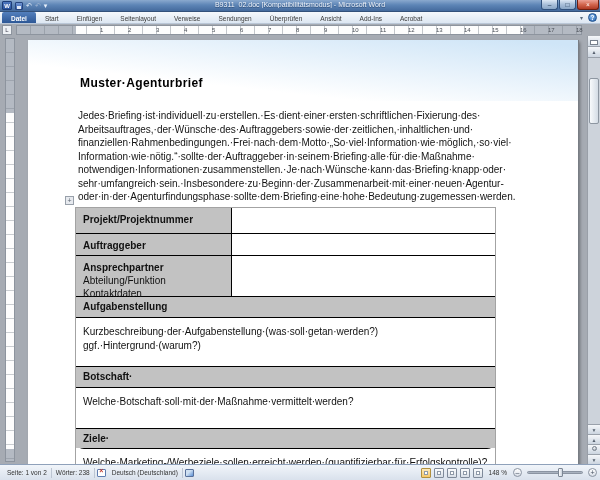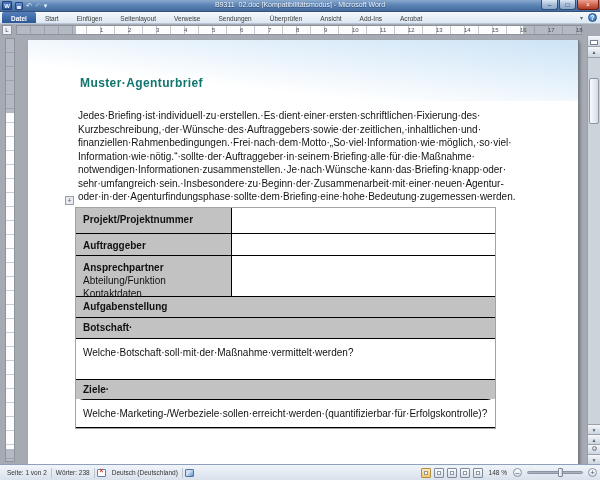--- a/index.html
+++ b/index.html
@@ -61,21 +61,21 @@
   .vruler-white{position:absolute;left:0;right:0;top:74px;height:336px;background:#fdfdfd;}
   .vruler-ticks{position:absolute;inset:0;
     background:repeating-linear-gradient(to bottom,transparent 0,transparent 13px,#7d858f 13px,#7d858f 14px);
     opacity:.4;}
 
   .page{position:absolute;left:28px;top:4px;width:550px;height:430px;background:#fff;
     box-shadow:1px 0 0 #787d84,0 1px 0 #787d84,2px 2px 3px rgba(0,0,0,.35);overflow:hidden;}
   .pageheader{position:absolute;top:0;left:0;right:0;height:61px;
     background:linear-gradient(to top right,#ffffff 30%,#cfe5f7 95%);}
   .doctitle{position:absolute;left:52px;top:36px;font-size:12px;font-weight:bold;
-    color:#0f766e;letter-spacing:.4px;}
+    color:#000000;letter-spacing:.4px;}
   .paragraph{position:absolute;left:50px;top:69px;width:458px;font-size:10px;
     line-height:13.5px;color:#141414;}
   .paragraph span{display:block;white-space:nowrap;}
 
   
   .tablewrap{position:absolute;left:47px;top:167px;width:421px;border:1px solid #a3a3a3;
     font-size:10px;color:#111;}
   .trow{display:flex;border-bottom:1px solid #000;}
   .trow:last-child{border-bottom:1px solid #000;}
   .lcell{width:156px;background:#c2c2c2;border-right:1px solid #000;padding:6px 4px 0 7px;
@@ -200,21 +200,21 @@
       <div class="vruler-white"></div>
       <div class="vruler-ticks"></div>
     </div>
 
     <div class="page">
       <div class="pageheader"></div>
       <div class="doctitle">Muster·Agenturbrief</div>
 
       <div class="paragraph">
         <span>Jedes·Briefing·ist·individuell·zu·erstellen.·Es·dient·einer·ersten·schriftlichen·Fixierung·des·</span>
-        <span>Kurzbeschreibung,·der·Wünsche·des·Auftraggebers·sowie·der·zeitlichen,·inhaltlichen·und·</span>
+        <span>Arbeitsauftrages,·der·Wünsche·des·Auftraggebers·sowie·der·zeitlichen,·inhaltlichen·und·</span>
         <span>finanziellen·Rahmenbedingungen.·Frei·nach·dem·Motto·„So·viel·Information·wie·möglich,·so·viel·</span>
         <span>Information·wie·nötig.“·sollte·der·Auftraggeber·in·seinem·Briefing·alle·für·die·Maßnahme·</span>
         <span>notwendigen·Informationen·zusammenstellen.·Je·nach·Wünsche·kann·das·Briefing·knapp·oder·</span>
         <span>sehr·umfangreich·sein.·Insbesondere·zu·Beginn·der·Zusammenarbeit·mit·einer·neuen·Agentur-</span>
         <span>oder·in·der·Agenturfindungsphase·sollte·dem·Briefing·eine·hohe·Bedeutung·zugemessen·werden.</span>
       </div>
 
       <div class="movehandle">+</div>
 
       <div class="tablewrap">
@@ -229,20 +229,26 @@
         <div class="trow r3">
           <div class="lcell">
             <span>Ansprechpartner</span>
             <span class="sub">Abteilung/Funktion</span>
             <span class="sub">Kontaktdaten</span>
           </div>
           <div class="vcell"></div>
         </div>
         <div class="trow r4">
           <div class="hrow">Aufgabenstellung</div>
+        </div>
+        <div class="trow r5">
+          <div class="crow">
+            <span>Kurzbeschreibung·der·Aufgabenstellung·(was·soll·getan·werden?)</span>
+            <span>ggf.·Hintergrund·(warum?)</span>
+          </div>
         </div>
         <div class="trow r6">
           <div class="hrow">Botschaft·</div>
         </div>
         <div class="trow r7">
           <div class="crow">
             <span>Welche·Botschaft·soll·mit·der·Maßnahme·vermittelt·werden?</span>
           </div>
         </div>
         <div class="trow r8">

